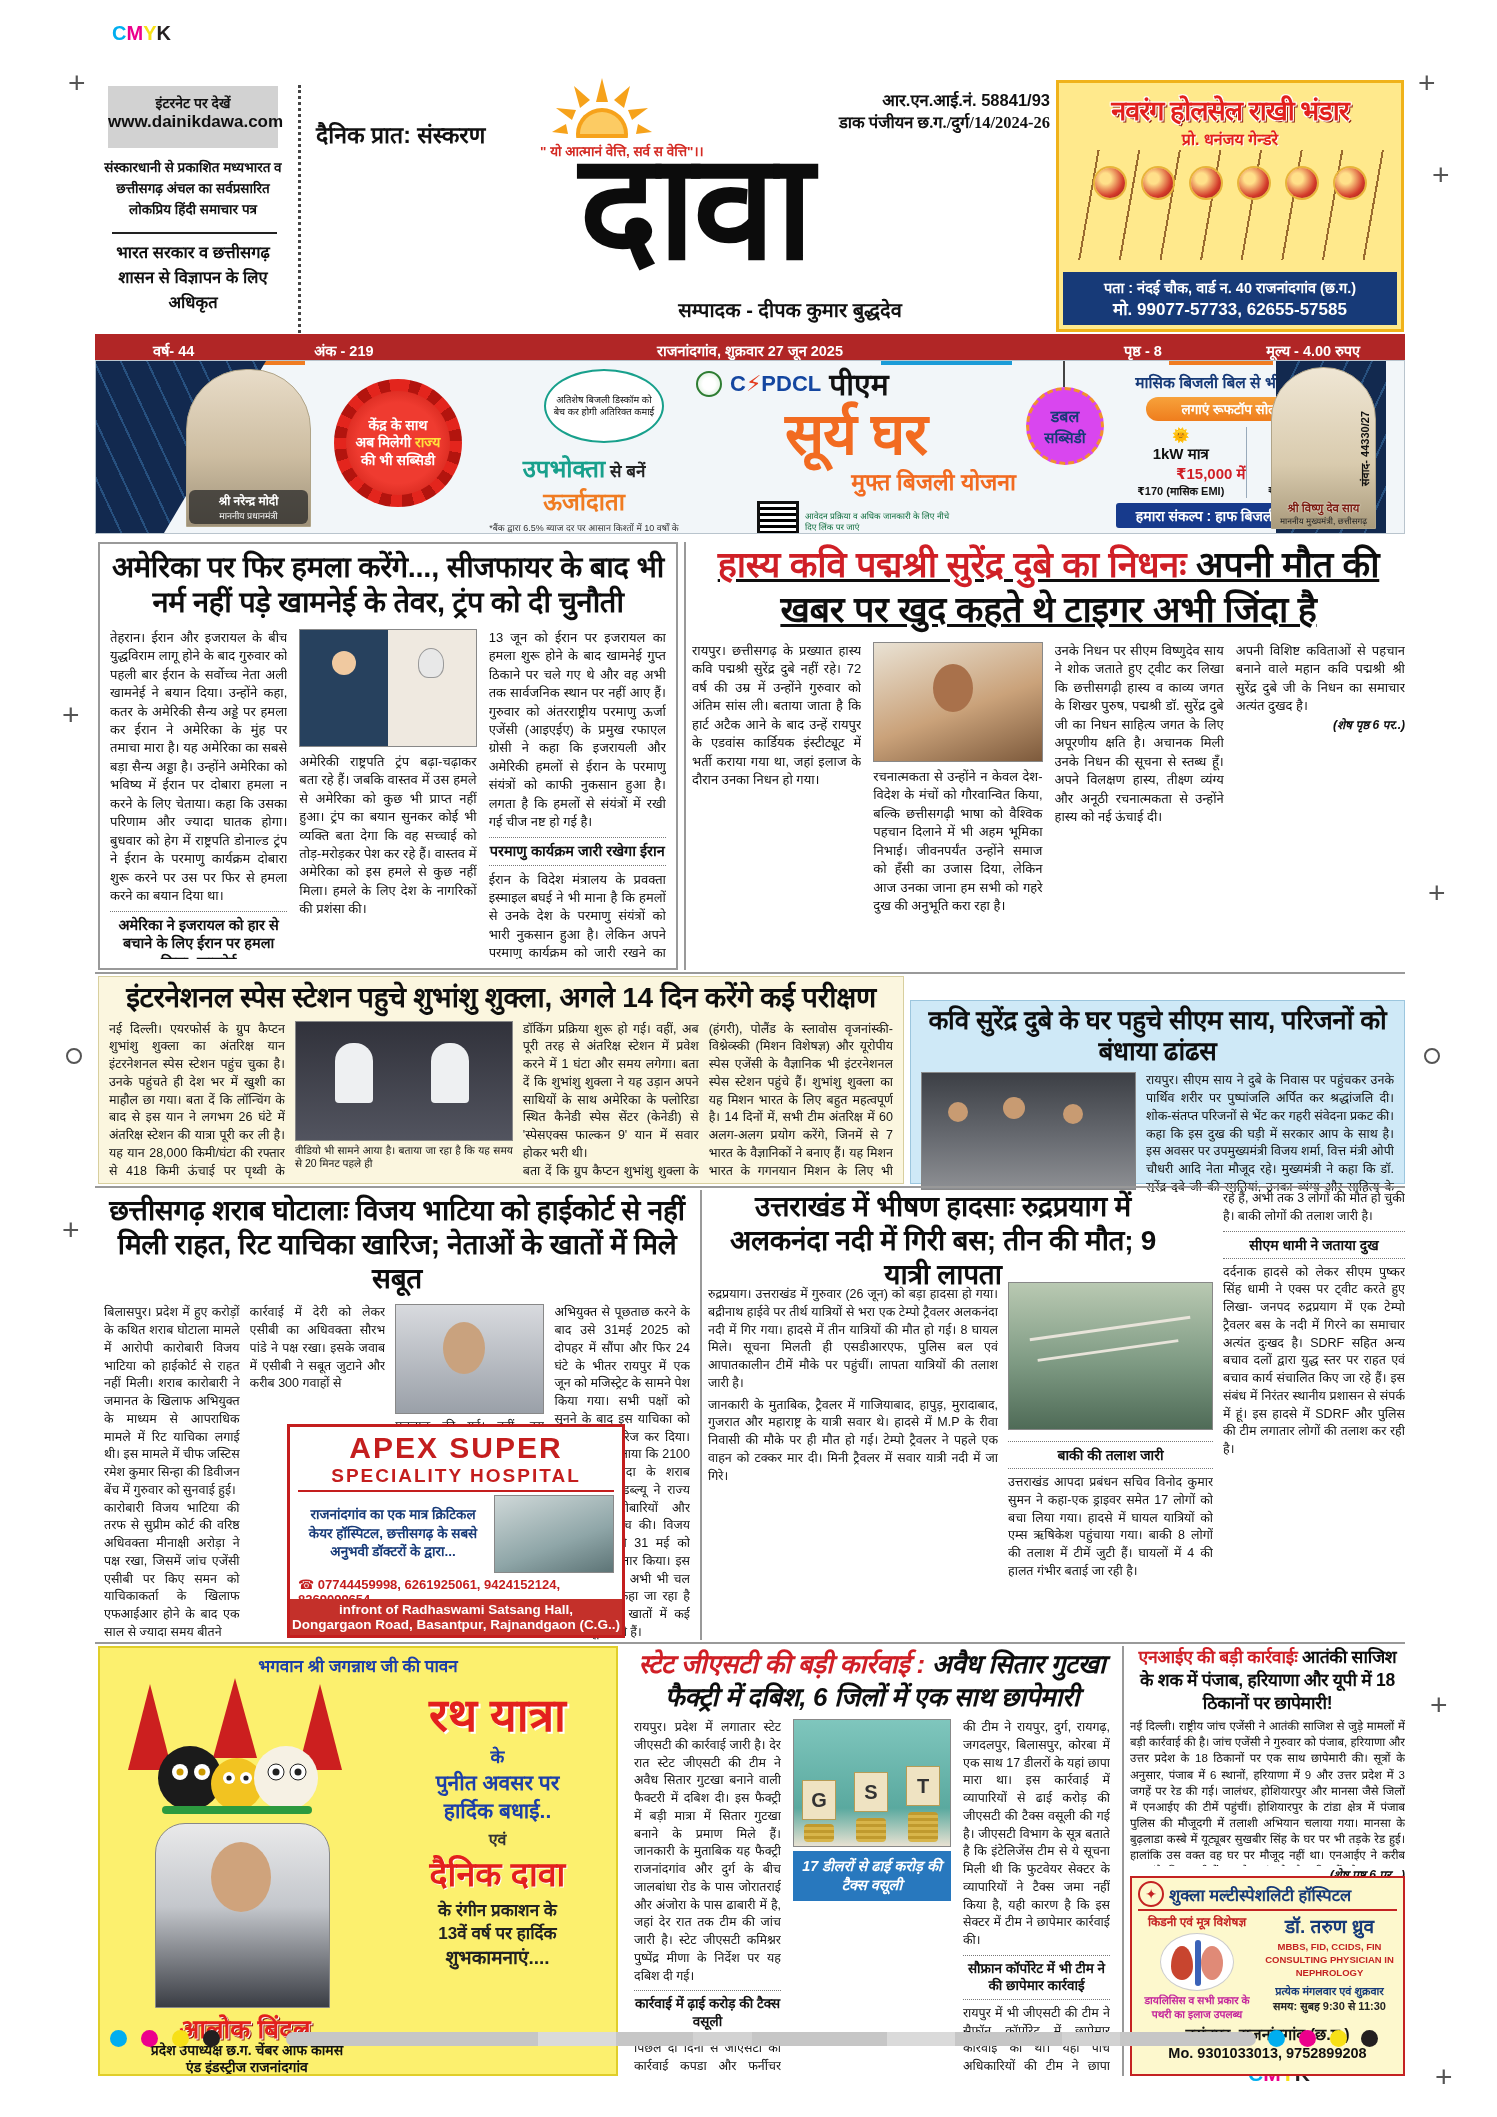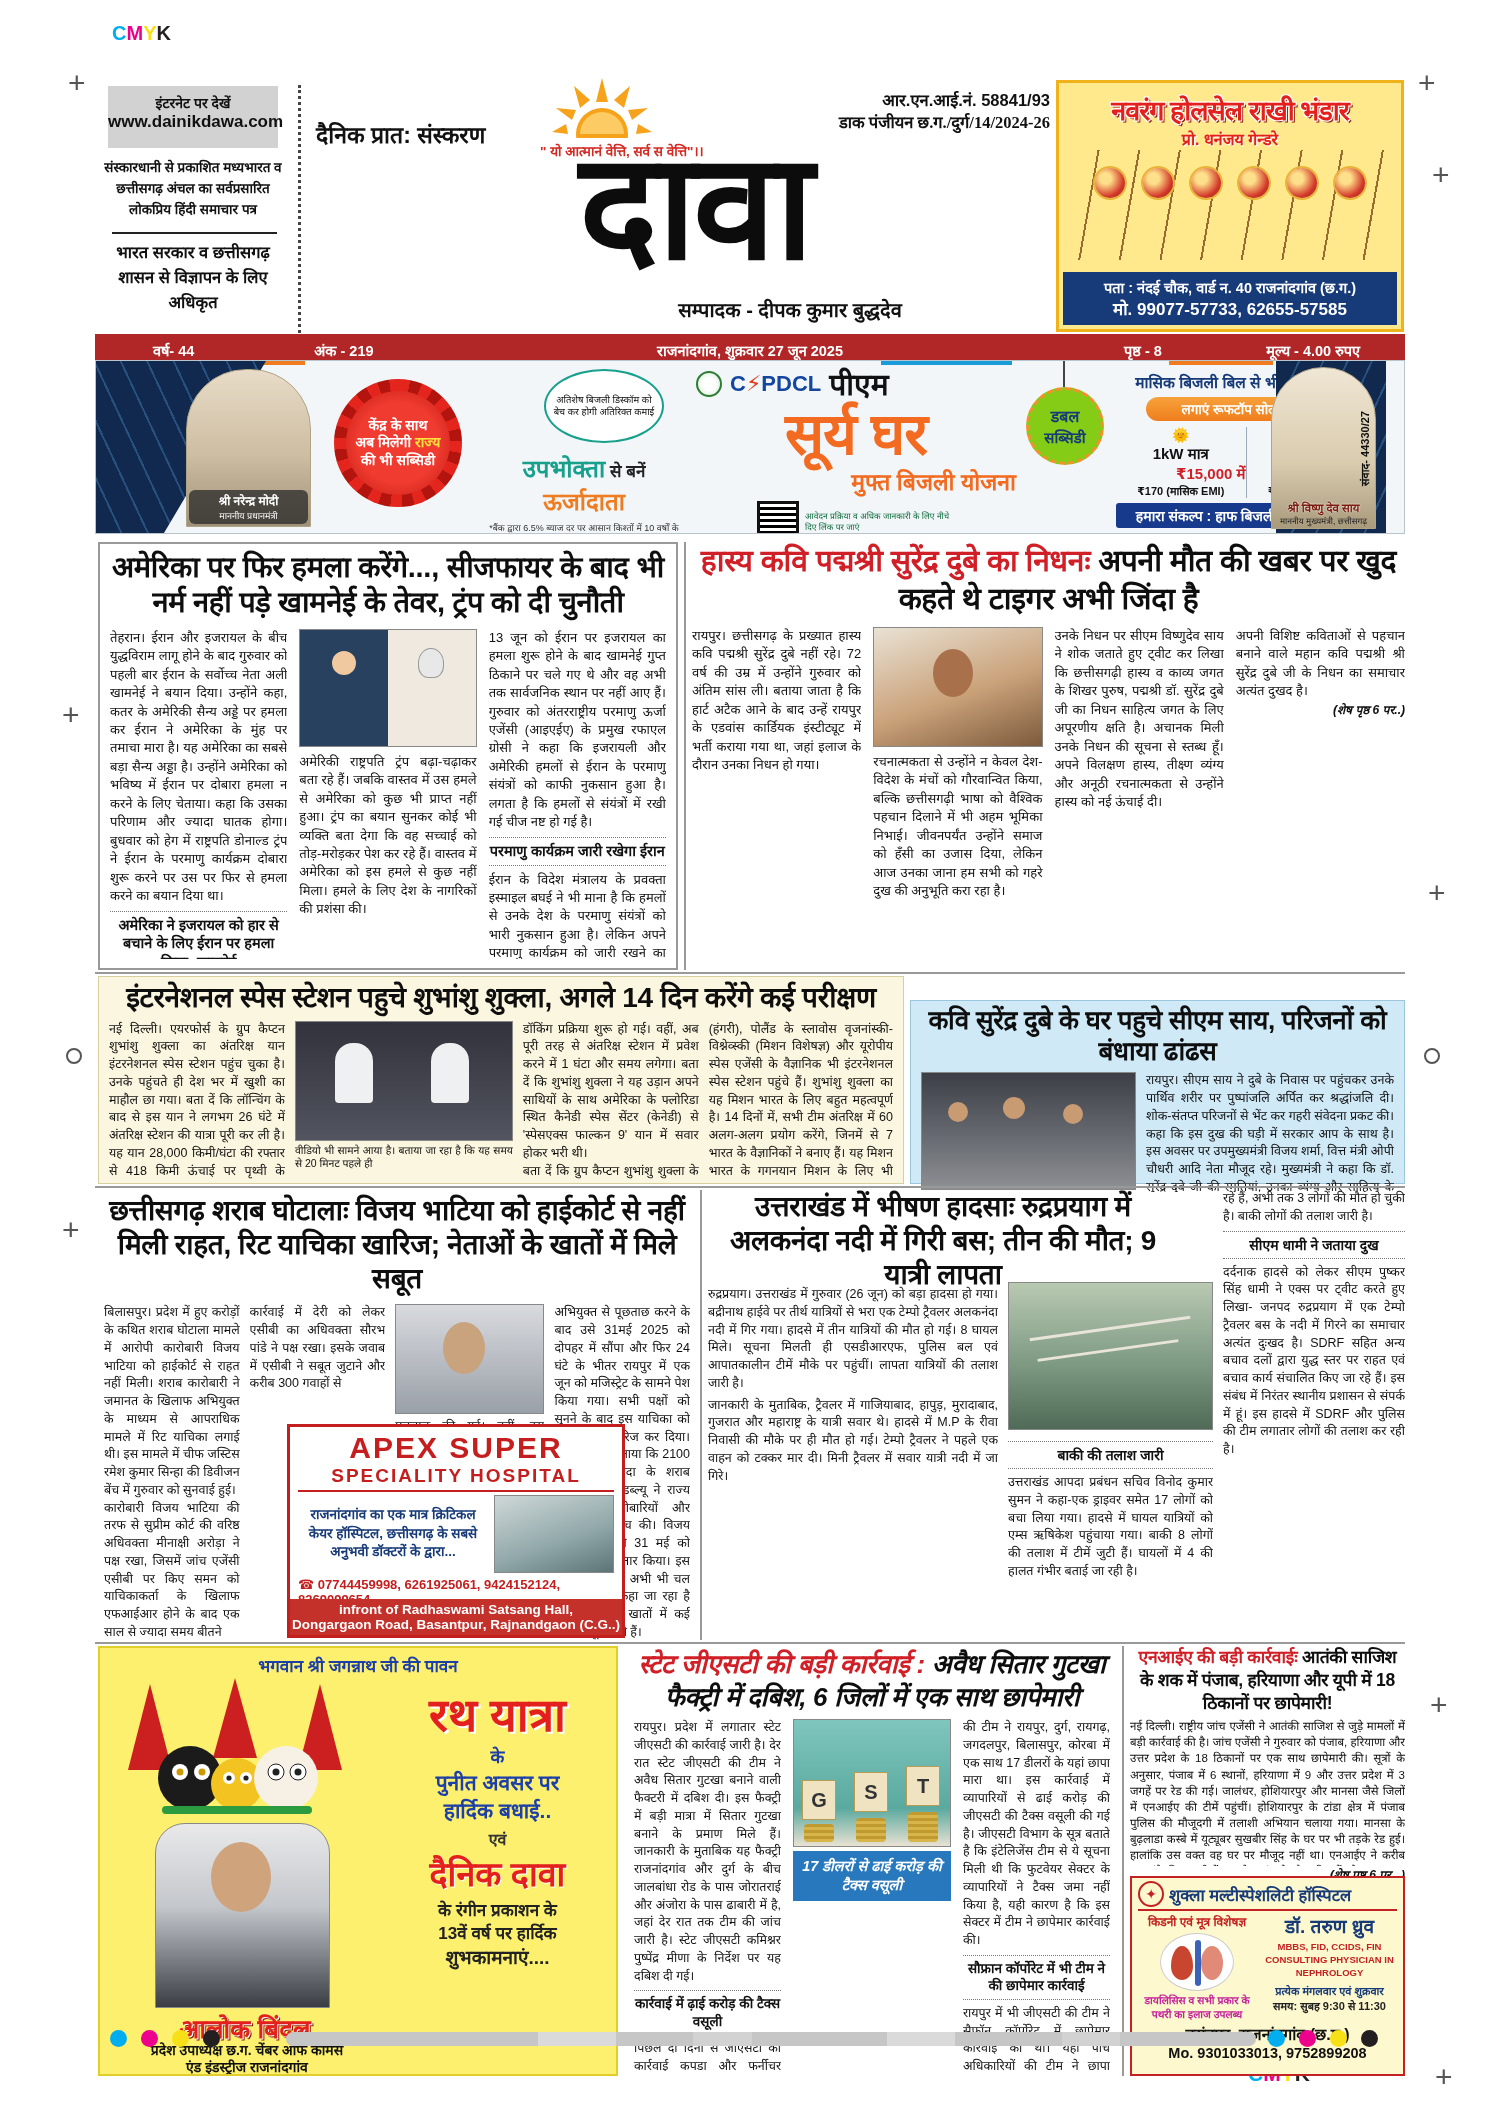--- a/index.html
+++ b/index.html
@@ -141,21 +141,21 @@
         <span class="b" style="font-size:30px;color:#111;">पीएम</span>
       </div>
       <div class="b" style="font-size:58px;line-height:1.05;color:#f26b21;letter-spacing:-1px;">सूर्य घर</div>
       <div class="b" style="font-size:23px;color:#f26b21;text-align:right;">मुफ्त बिजली योजना</div>
       <div style="display:flex;align-items:center;gap:6px;margin-top:4px;justify-content:center;">
         <span class="qr"></span>
         <span style="width:150px;font-size:8.5px;color:#0b6b3a;text-align:left;line-height:1.3;">आवेदन प्रक्रिया व अधिक जानकारी के लिए नीचे दिए लिंक पर जाएं</span>
       </div>
     </div>
 
-    <div style="position:absolute;left:930px;top:26px;width:78px;height:78px;border:3px dashed #f2912d;border-radius:50%;background:#84cc16;display:flex;flex-direction:column;align-items:center;justify-content:center;">
+    <div style="position:absolute;left:930px;top:26px;width:78px;height:78px;border:3px dashed #f2912d;border-radius:50%;background:#d946ef;display:flex;flex-direction:column;align-items:center;justify-content:center;">
       <span class="b" style="font-size:16px;color:#173a78;">डबल</span>
       <span class="b" style="font-size:15px;color:#173a78;">सब्सिडी</span>
     </div>
     <div style="position:absolute;left:967px;top:0px;width:2px;height:26px;background:#444;"></div>
 
     <div style="position:absolute;left:1020px;top:10px;width:260px;">
       <div class="ctr b" style="font-size:15.5px;"><span style="color:#173a78">मासिक बिजली बिल से भी कम EMI में*</span></div>
       <div class="ctr b" style="margin:4px auto 0;width:200px;background:linear-gradient(180deg,#f7a23b,#ef7d1d);color:#fff;border-radius:12px;font-size:13.5px;padding:3px 0;">लगाएं रूफटॉप सोलर प्लांट</div>
       <div style="display:flex;margin-top:6px;">
         <div class="ctr" style="flex:1;border-right:1px solid #9ab;">
@@ -204,21 +204,21 @@
         <div class="subhead">परमाणु कार्यक्रम जारी रखेगा ईरान</div>
         <div class="body-txt">ईरान के विदेश मंत्रालय के प्रवक्ता इस्माइल बघई ने भी माना है कि हमलों से उनके देश के परमाणु संयंत्रों को भारी नुकसान हुआ है। लेकिन अपने परमाणु कार्यक्रम को जारी रखने का संकल्प व्यक्त किया। गुरुवार को ईरान ने कहा कि जल्द ही स्थिति सामान्य हो जाएगी।</div>
 
       </div>
     </div>
   </div>
 
   <div class="abs vline" style="left:684px;top:542px;height:428px;"></div>
 
   <div class="abs" style="left:692px;top:542px;width:713px;height:428px;">
-    <div class="headline ctr" style="font-size:30px;line-height:1.25;">
+    <div class="headline ctr" style="font-size:36px;line-height:1.25;text-decoration:underline;">
       <span class="red">हास्य कवि पद्मश्री सुरेंद्र दुबे का निधनः </span><span>अपनी मौत की खबर पर खुद कहते थे टाइगर अभी जिंदा है</span>
     </div>
     <div style="display:flex;gap:12px;margin-top:10px;height:328px;">
       <div class="col" style="flex:1;">
         <div class="body-txt">रायपुर। छत्तीसगढ़ के प्रख्यात हास्य कवि पद्मश्री सुरेंद्र दुबे नहीं रहे। 72 वर्ष की उम्र में उन्होंने गुरुवार को अंतिम सांस ली। बताया जाता है कि हार्ट अटैक आने के बाद उन्हें रायपुर के एडवांस कार्डियक इंस्टीट्यूट में भर्ती कराया गया था, जहां इलाज के दौरान उनका निधन हो गया।</div>
       </div>
       <div class="col" style="flex:1;">
         <div class="photo" style="width:100%;height:120px;background:linear-gradient(160deg,#e9e2d4 0%,#caa27a 55%,#7d5a3c 100%);position:relative;">
           <div style="position:absolute;left:35%;top:18%;width:40px;height:48px;border-radius:50%;background:#a9714b;"></div>
         </div>

